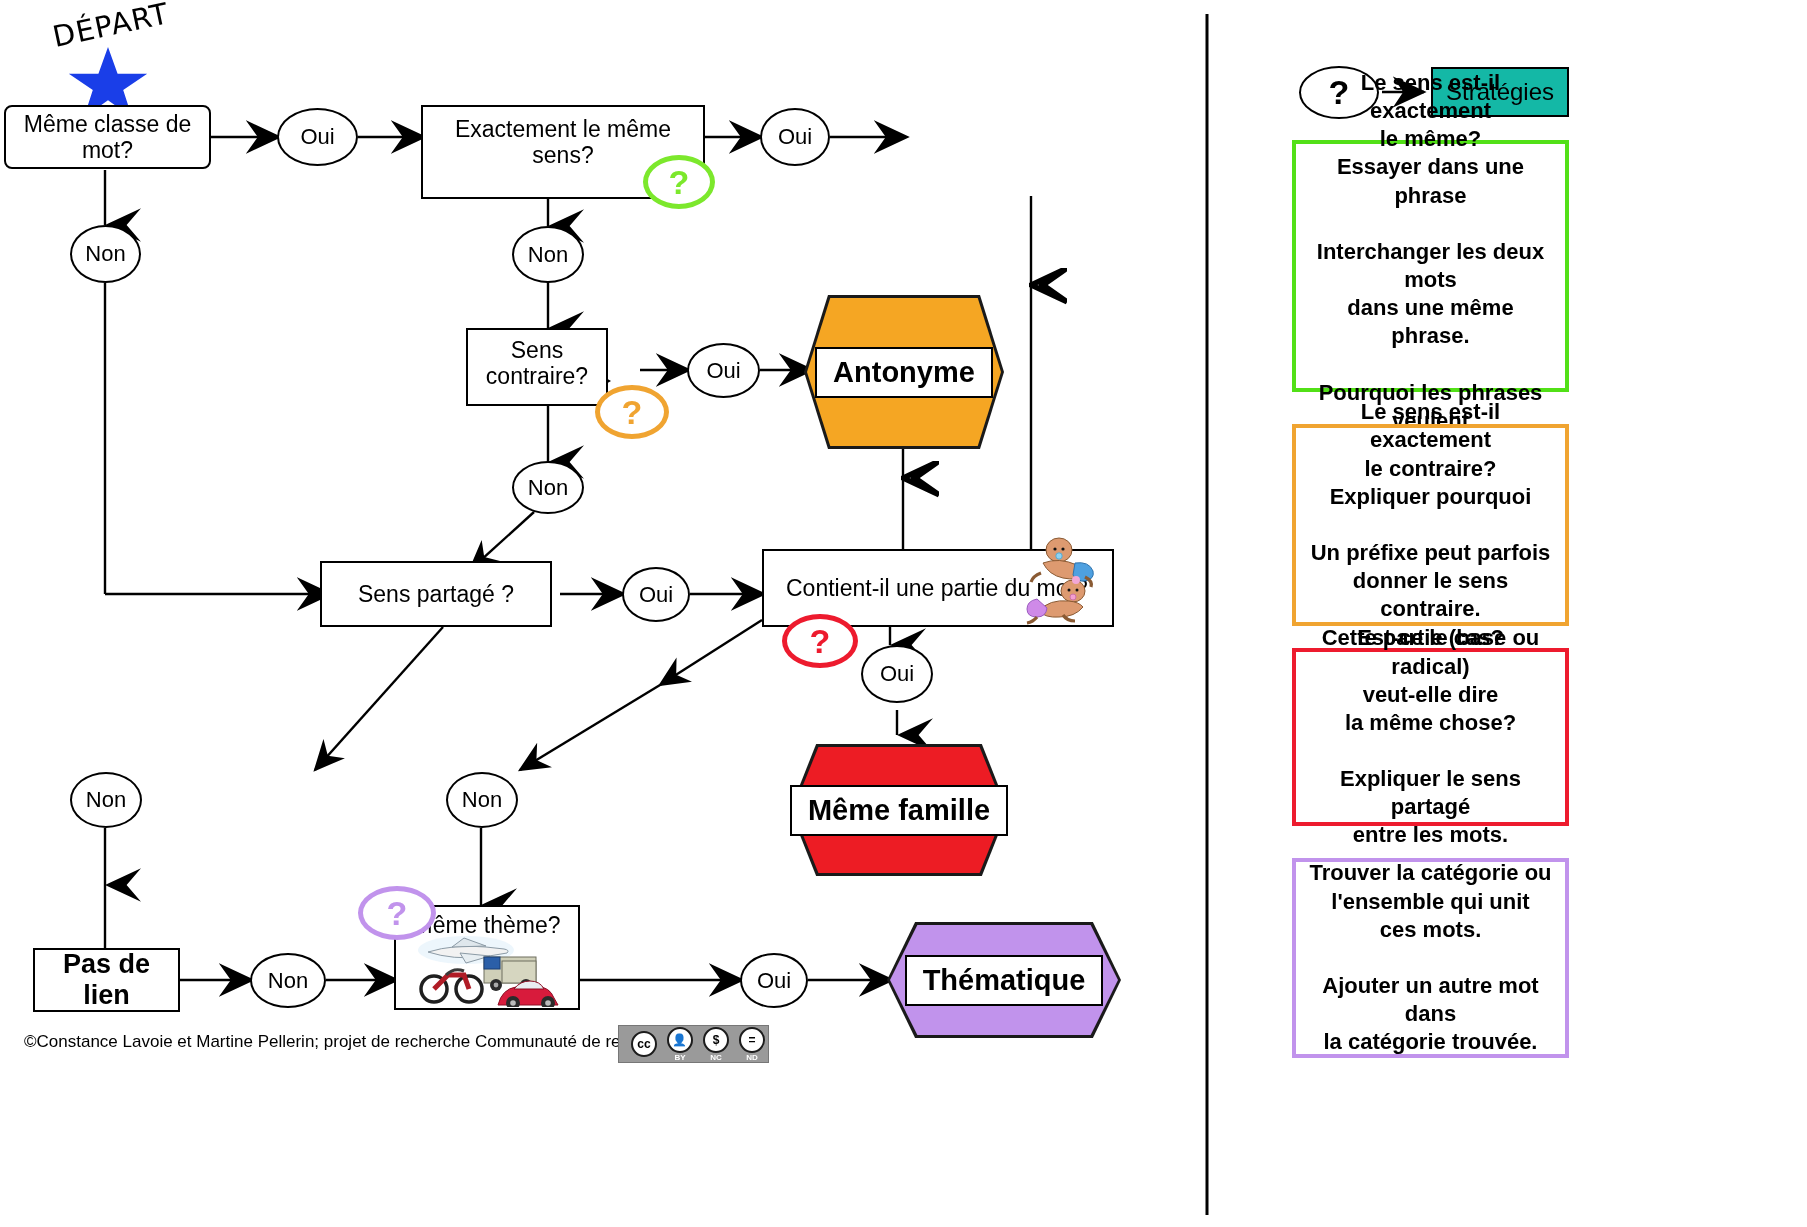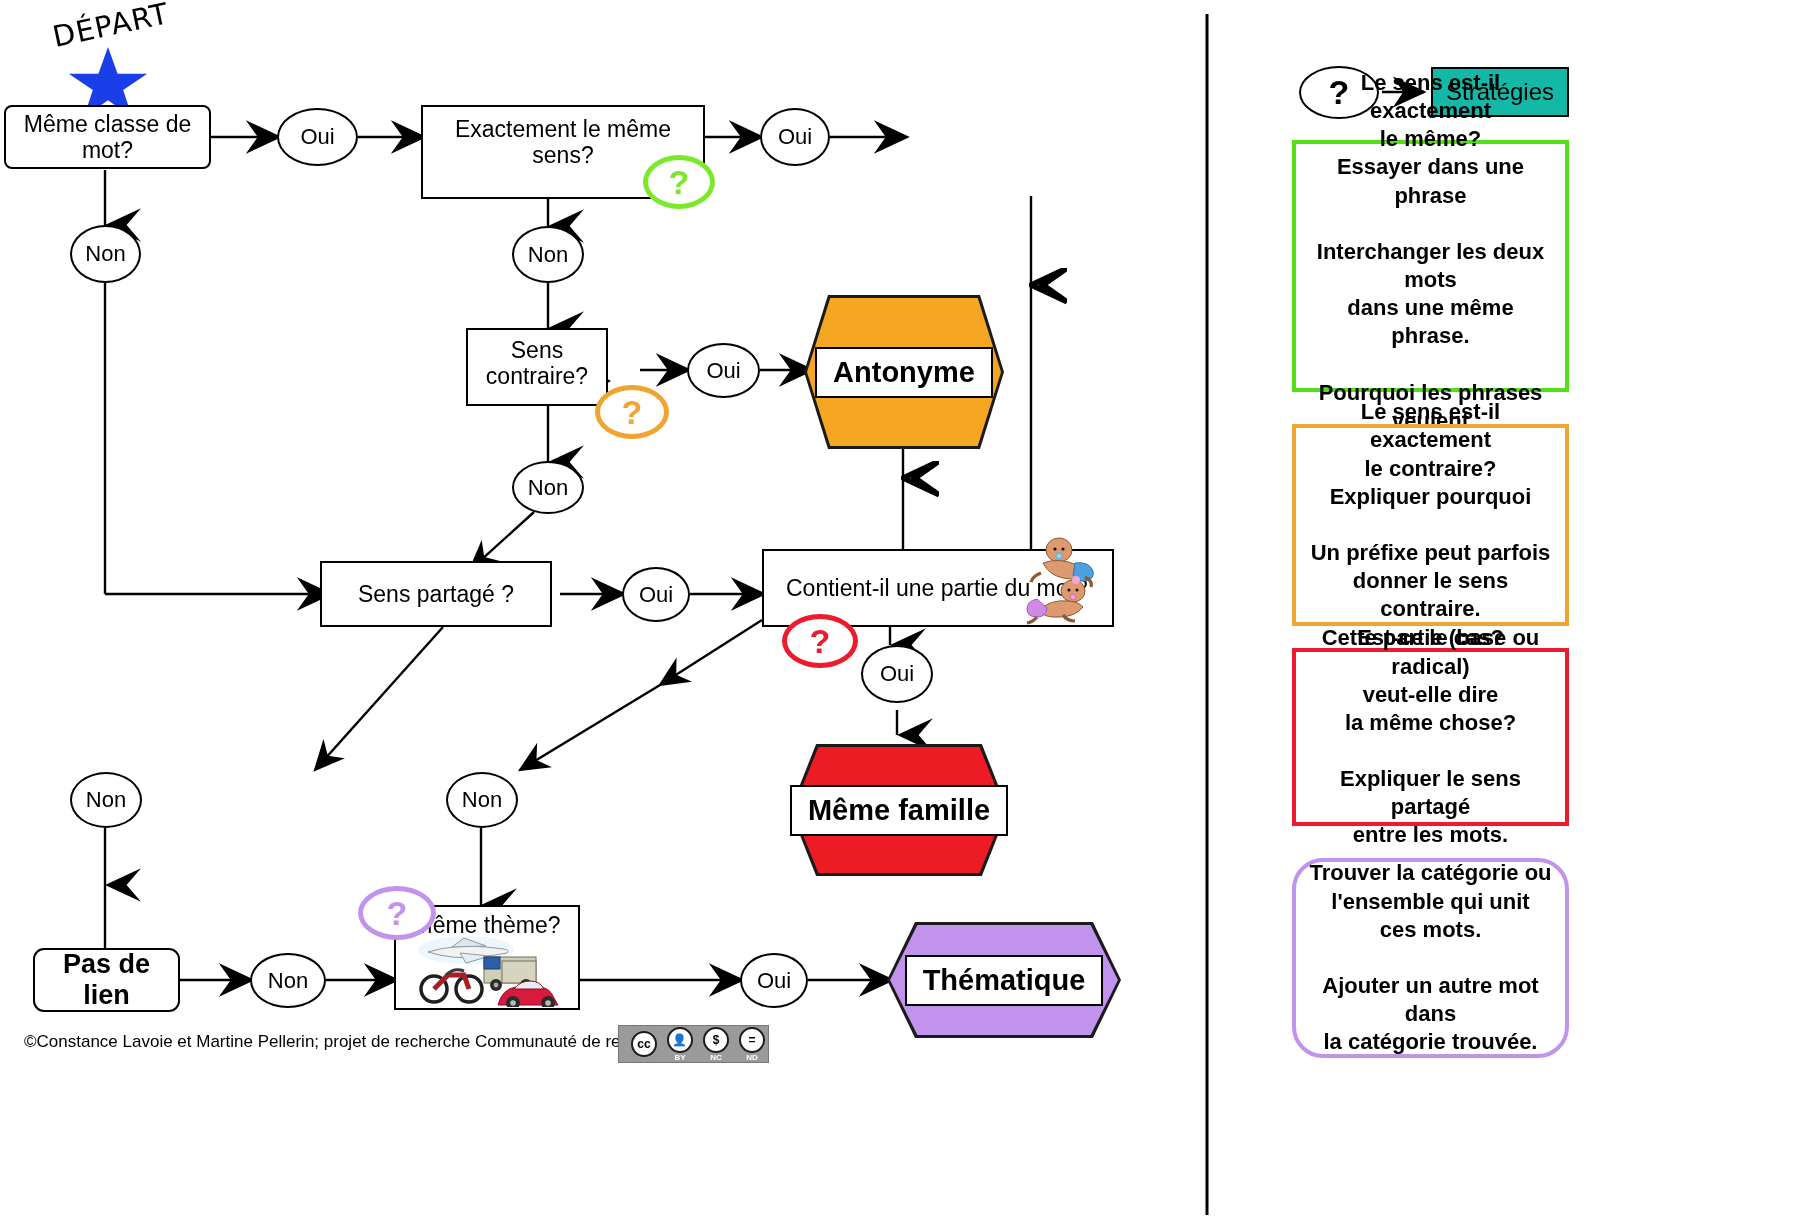--- a/index.html
+++ b/index.html
@@ -423,21 +423,21 @@
     <div class="hexbody" style="background:#ed1c24;"></div>
     <div class="hexlabel">Même famille</div>
   </div>
 
   <div class="hex" style="left:890px; top:925px; width:228px; height:110px;">
     <div class="hexouter"></div>
     <div class="hexbody" style="background:#c193ec;"></div>
     <div class="hexlabel">Thématique</div>
   </div>
 
-  <div class="node bold" style="left:33px; top:948px; width:147px; height:64px;border-radius:11px;">
+  <div class="node bold" style="left:33px; top:948px; width:147px; height:64px;">
     <span class="label">Pas de lien</span>
   </div>
 
   <div class="legendq" style="left:1299px; top:66px; width:80px; height:53px;">
     <span>?</span>
   </div>
   <div class="legendbox" style="left:1431px; top:67px; width:138px; height:50px;">
     <span>Stratégies</span>
   </div>
 
@@ -465,21 +465,21 @@
 
   <div class="stratbox" style="left:1292px; top:648px; width:277px; height:178px; border-color:#ed1b2e;">
     <span class="txt">Cette partie (base ou radical)
 veut-elle dire
 la même chose?
 
 Expliquer le sens partagé
 entre les mots.</span>
   </div>
 
-  <div class="stratbox" style="left:1292px; top:858px; width:277px; height:200px; border-color:#c193ec;border-radius:31px;">
+  <div class="stratbox" style="left:1292px; top:858px; width:277px; height:200px; border-color:#c193ec;">
     <span class="txt">Trouver la catégorie ou
 l'ensemble qui unit
 ces mots.
 
 Ajouter un autre mot dans
 la catégorie trouvée.</span>
   </div>
 
   <div class="copyright" style="left:24px; top:1032px;">©Constance Lavoie et Martine Pellerin; projet de recherche Communauté de recherche lexicale</div>
 

